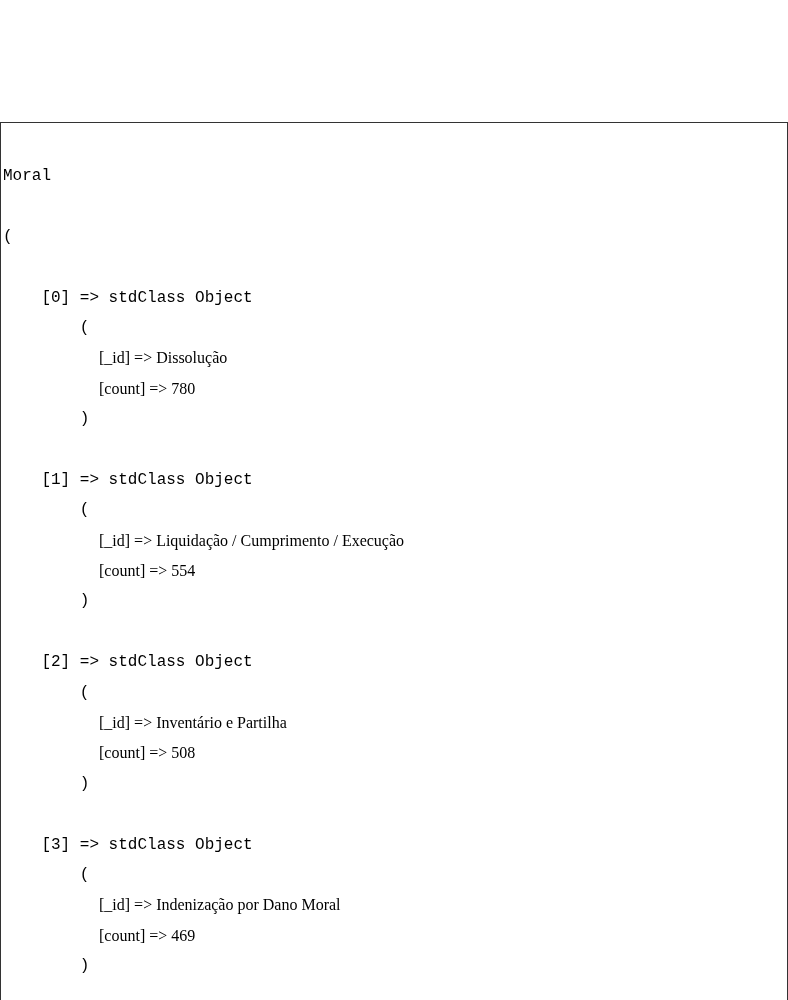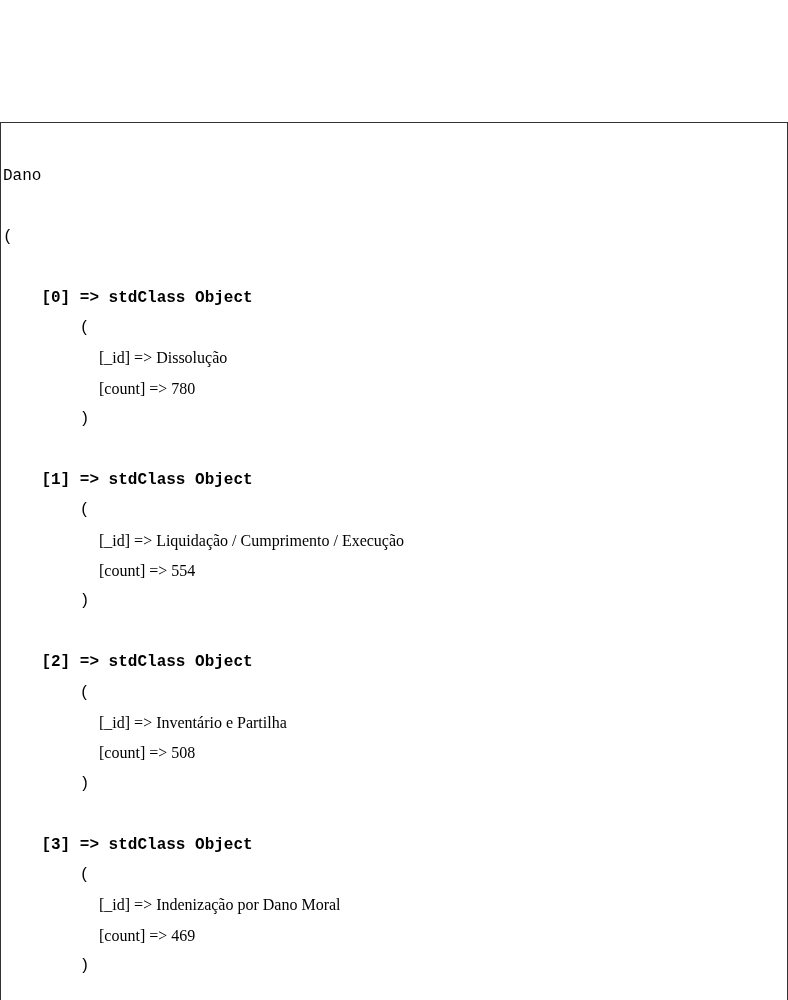--- a/index.html
+++ b/index.html
@@ -19,29 +19,29 @@
     .container {
       border: 1px solid #333;
       border-bottom: none;
       padding: 8px 2px;
       width: 788px;
       min-height: 1000px;
     }
     .line {
       display: block;
     }
-    .indent-1 { padding-left: 4ch; font-weight: bold; }
+    .indent-1 { padding-left: 4ch; }
     .indent-2 { padding-left: 8ch; }
     .indent-3 { padding-left: 12ch; font-family: Liberation Serif, serif; }
   </style>
 </head>
 <body>
 
 
 
 <div class="container">
-<span class="line">Dano</span>
+<span class="line">Moral</span>
 <span class="line">(</span>
 <div id="items-mount"><span class="line indent-1">[0] =&gt; stdClass Object</span><span class="line indent-2">(</span><span class="line indent-3">[_id] =&gt; Dissolução</span><span class="line indent-3">[count] =&gt; 780</span><span class="line indent-2">)</span><span class="line"> </span><span class="line indent-1">[1] =&gt; stdClass Object</span><span class="line indent-2">(</span><span class="line indent-3">[_id] =&gt; Liquidação / Cumprimento / Execução</span><span class="line indent-3">[count] =&gt; 554</span><span class="line indent-2">)</span><span class="line"> </span><span class="line indent-1">[2] =&gt; stdClass Object</span><span class="line indent-2">(</span><span class="line indent-3">[_id] =&gt; Inventário e Partilha</span><span class="line indent-3">[count] =&gt; 508</span><span class="line indent-2">)</span><span class="line"> </span><span class="line indent-1">[3] =&gt; stdClass Object</span><span class="line indent-2">(</span><span class="line indent-3">[_id] =&gt; Indenização por Dano Moral</span><span class="line indent-3">[count] =&gt; 469</span><span class="line indent-2">)</span><span class="line"> </span></div>
 </div>
 
 
 
 
 </body></html>

